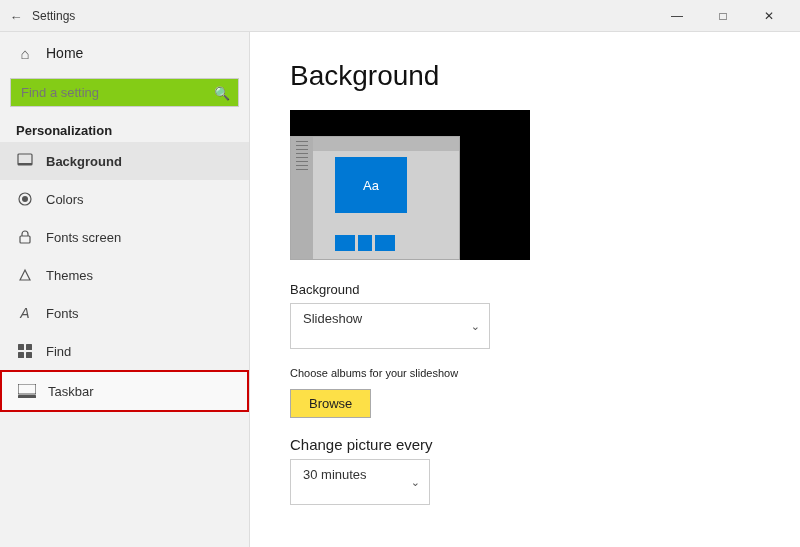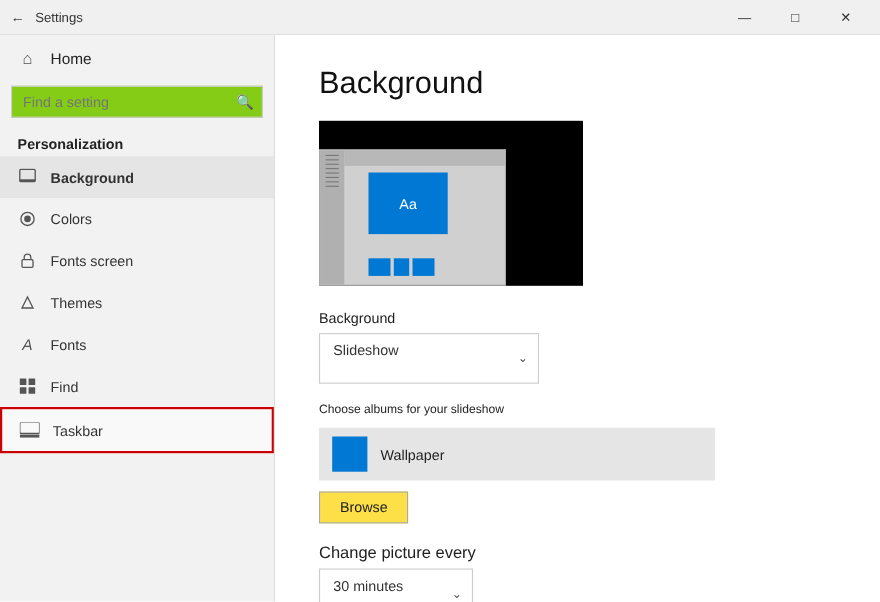--- a/index.html
+++ b/index.html
@@ -444,24 +444,20 @@
           <option>Solid color</option>
         </select>
         <span class="dropdown-arrow">⌄</span>
       </div>
     </div>
 
     
     <div class="albums-label">Choose albums for your slideshow</div>
 
     
-    <div class="album-item">
-      <div class="album-thumb"></div>
-      <span class="album-name">Wallpaper</span>
-    </div>
 
     
     <button class="browse-btn">Browse</button>
 
     
     <div class="change-label">Change picture every</div>
     <div class="dropdown-row">
       <div class="dropdown-wrapper">
         <select class="dropdown-select" style="min-width:140px;">
           <option>30 minutes</option>

